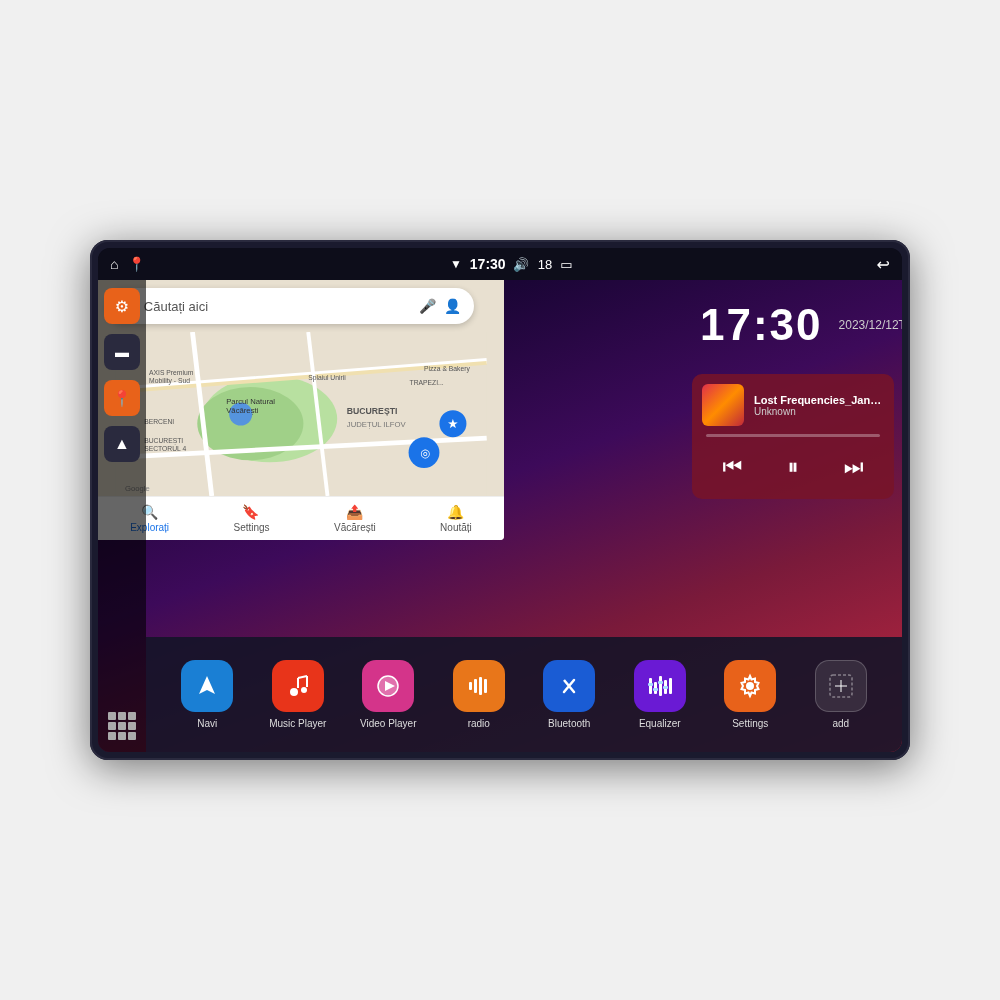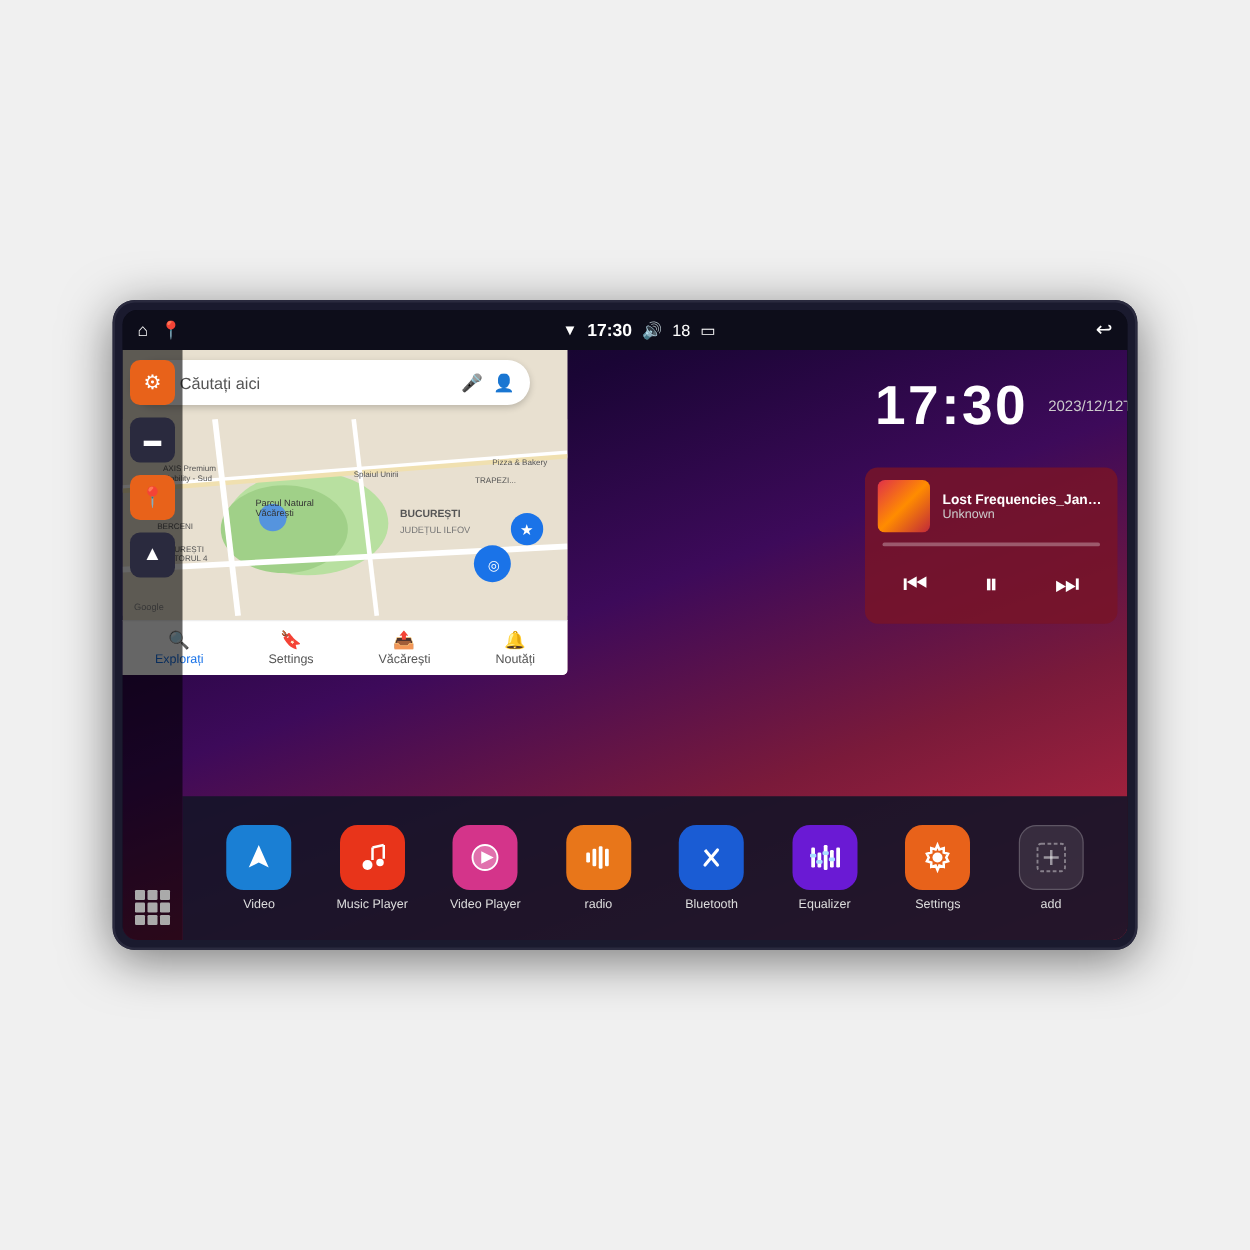--- a/index.html
+++ b/index.html
@@ -122,21 +122,21 @@
     .sidebar-grid-dot {
       background: #aaa;
       border-radius: 1px;
     }
 
     
     .map-container {
       position: absolute;
       top: 0;
       left: 0;
-      width: 356px;
+      width: 406px;
       height: 260px;
       background: #e8e0d0;
       border-radius: 0 0 4px 0;
       overflow: hidden;
       z-index: 5;
     }
 
     .map-search-bar {
       position: absolute;
       top: 8px;
@@ -531,21 +531,21 @@
       </div>
 
       <div class="app-dock">
 
         <div class="app-icon">
           <div class="app-icon-bg bg-blue">
             <svg width="28" height="28" viewBox="0 0 28 28">
               <polygon points="14,4 22,22 14,18 6,22" fill="white"></polygon>
             </svg>
           </div>
-          <span class="app-icon-label">Video</span>
+          <span class="app-icon-label">Navi</span>
         </div>
 
         <div class="app-icon">
           <div class="app-icon-bg bg-red">
             <svg width="28" height="28" viewBox="0 0 28 28">
               <circle cx="10" cy="20" r="4" fill="white"></circle>
               <circle cx="20" cy="18" r="3" fill="white"></circle>
               <line x1="14" y1="16" x2="14" y2="6" stroke="white" stroke-width="2"></line>
               <line x1="14" y1="6" x2="23" y2="4" stroke="white" stroke-width="2"></line>
               <line x1="23" y1="4" x2="23" y2="15" stroke="white" stroke-width="2"></line>

